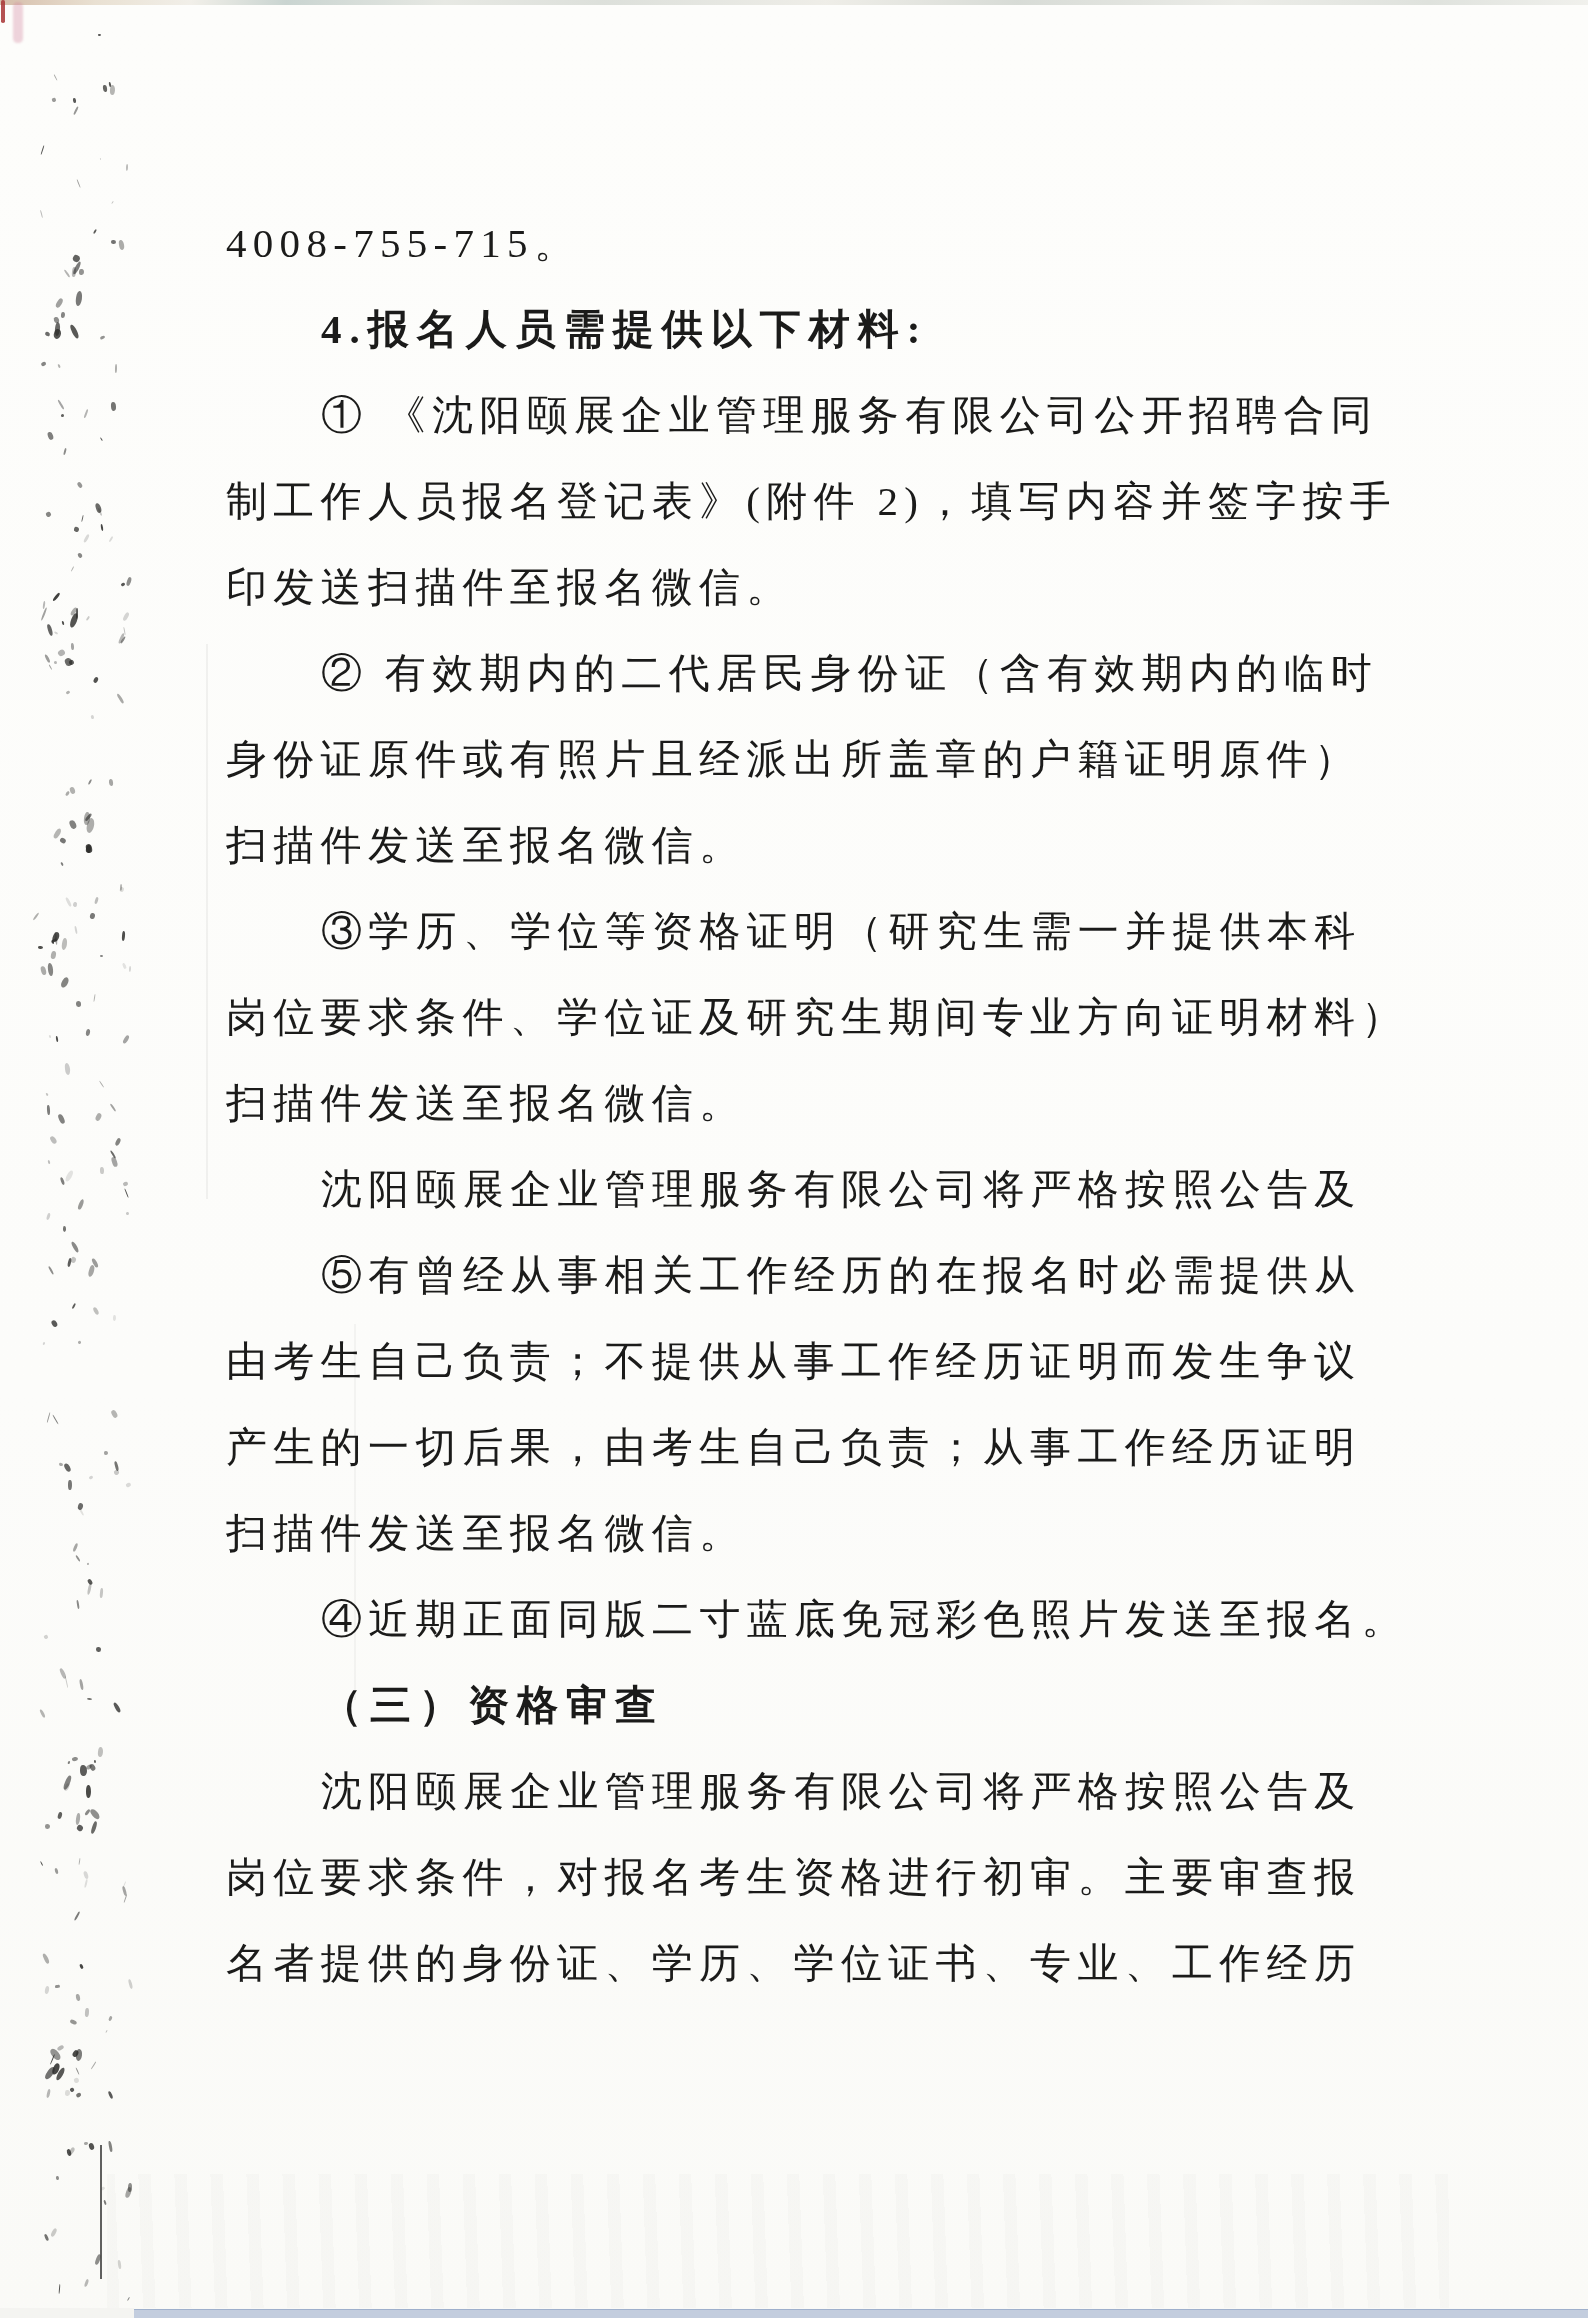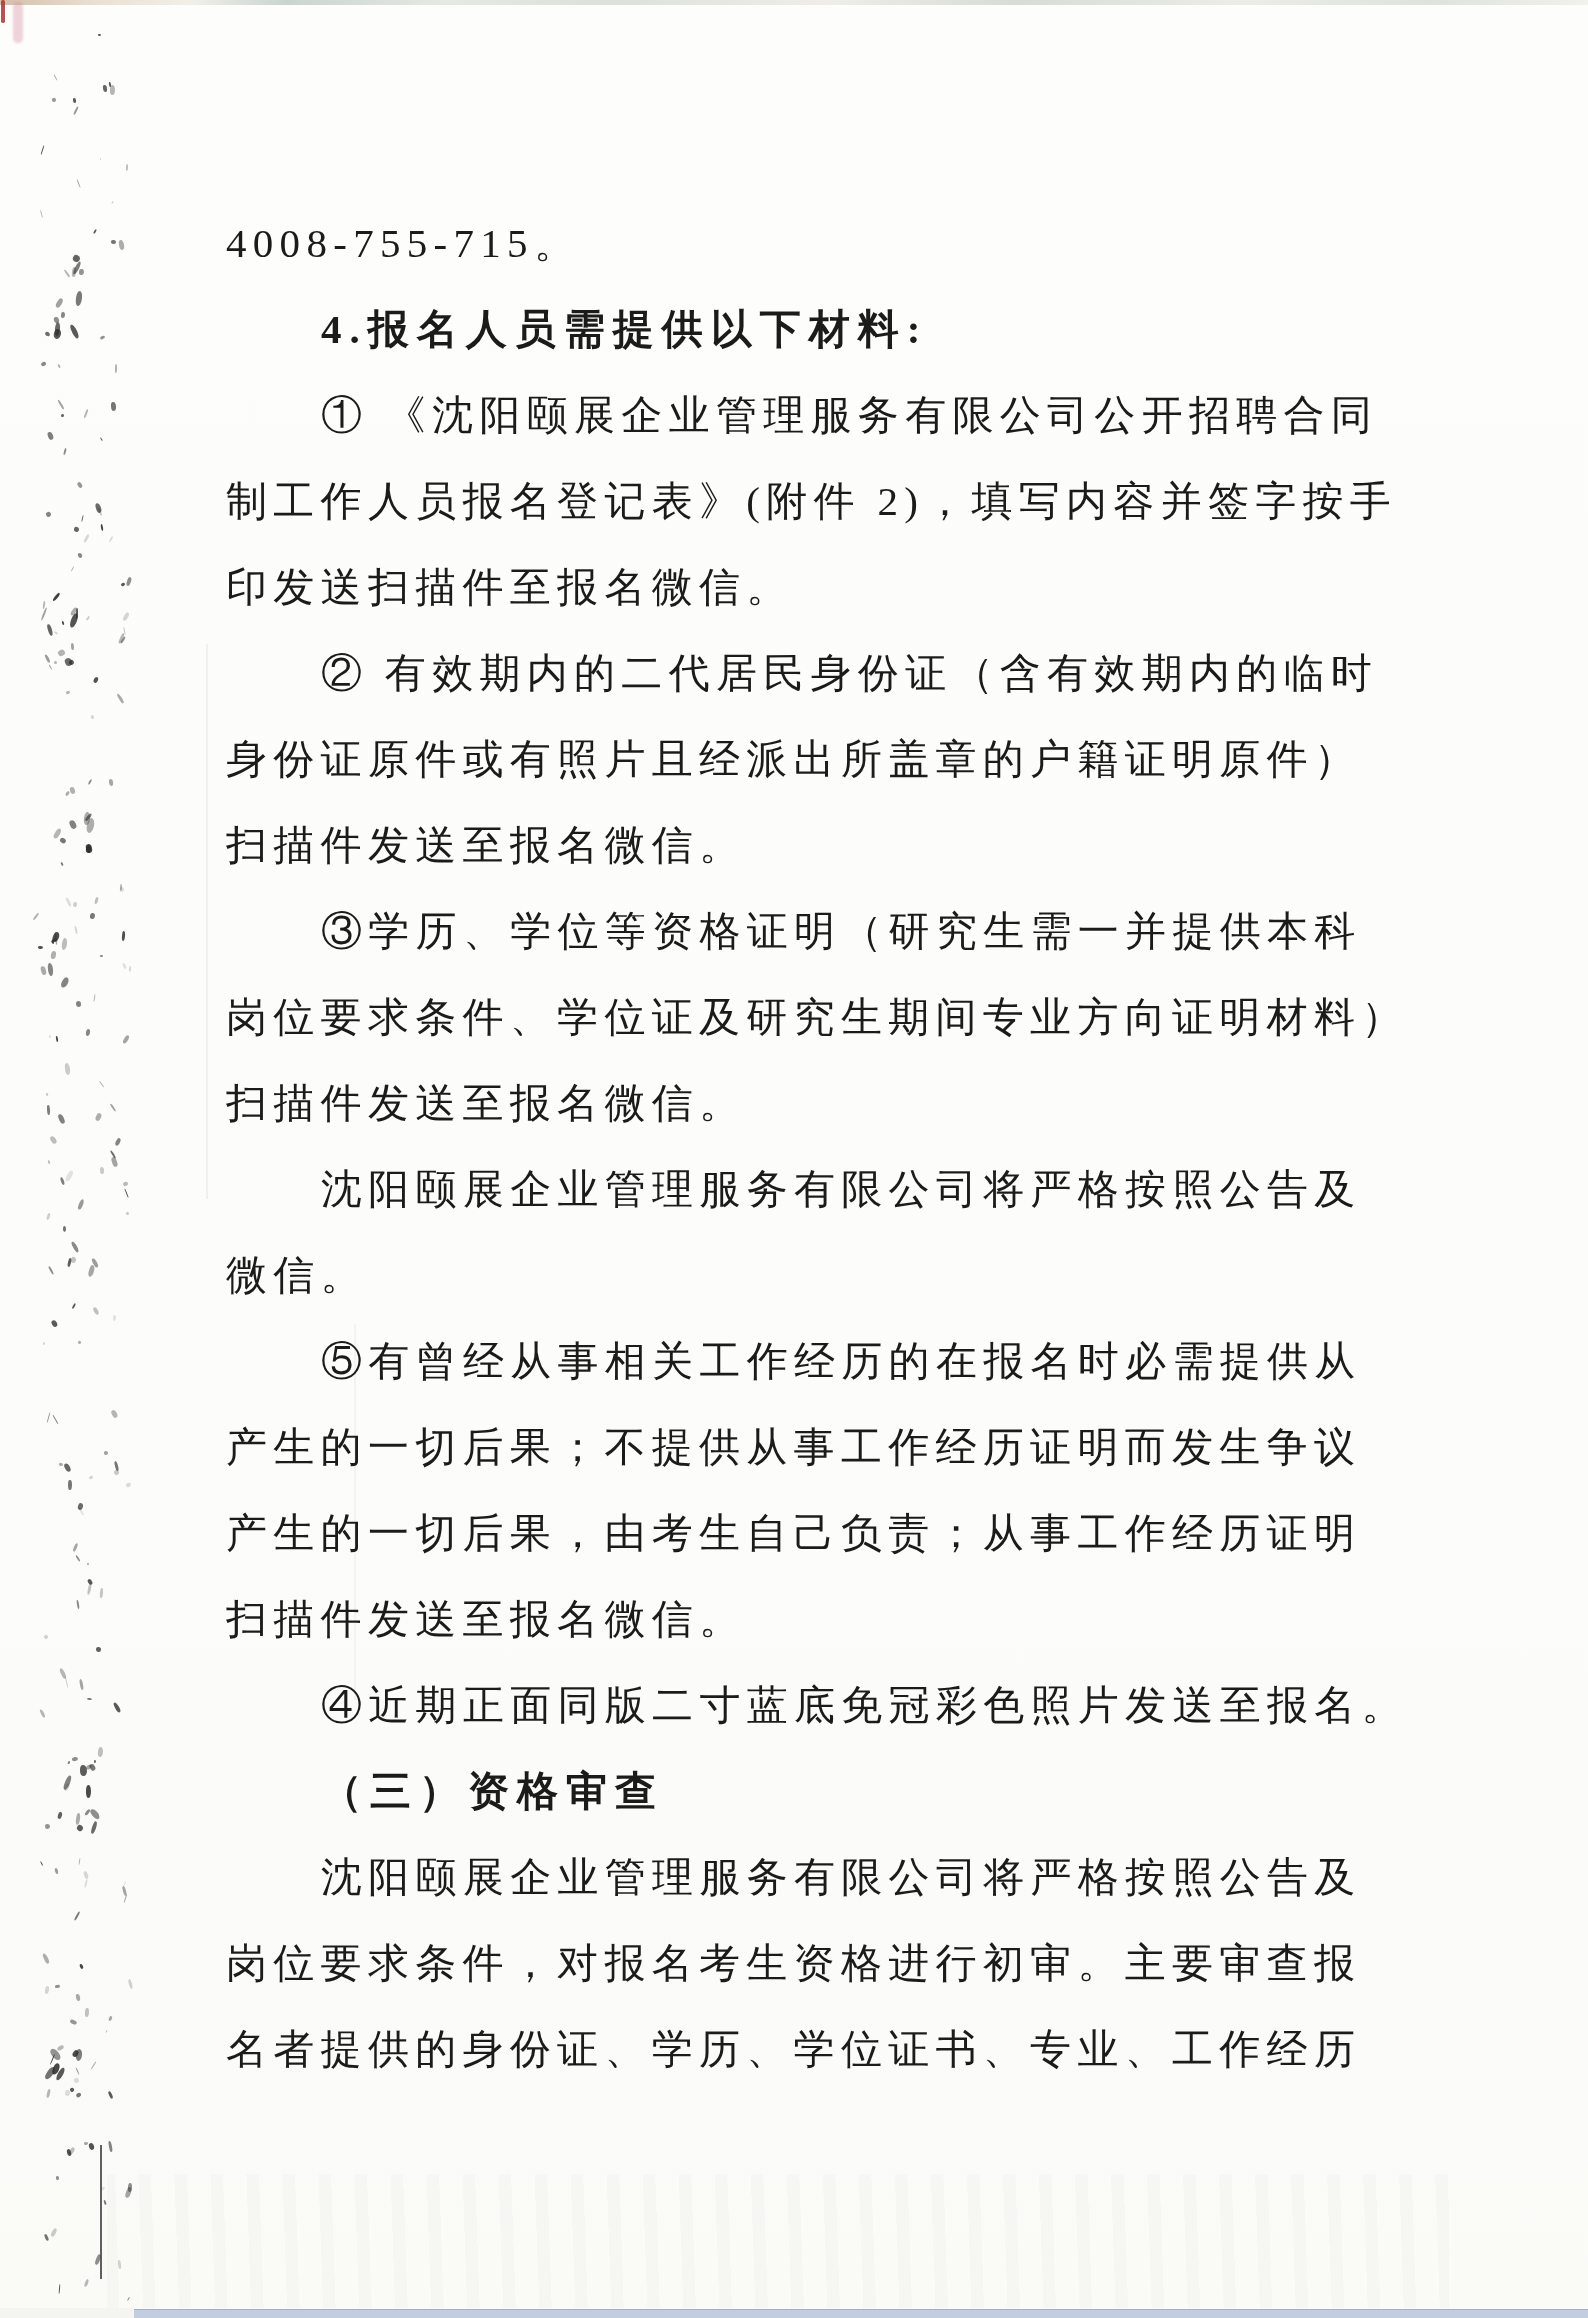--- a/index.html
+++ b/index.html
@@ -355,23 +355,22 @@
       <div class="text-line indent">① 《沈阳颐展企业管理服务有限公司公开招聘合同</div>
       <div class="text-line">制工作人员报名登记表》(附件 2)，填写内容并签字按手</div>
       <div class="text-line">印发送扫描件至报名微信。</div>
       <div class="text-line indent">② 有效期内的二代居民身份证（含有效期内的临时</div>
       <div class="text-line">身份证原件或有照片且经派出所盖章的户籍证明原件）</div>
       <div class="text-line">扫描件发送至报名微信。</div>
       <div class="text-line indent">③学历、学位等资格证明（研究生需一并提供本科</div>
       <div class="text-line">岗位要求条件、学位证及研究生期间专业方向证明材料）</div>
       <div class="text-line">扫描件发送至报名微信。</div>
       <div class="text-line indent">沈阳颐展企业管理服务有限公司将严格按照公告及</div>
-      <div class="text-line">微信。</div>
       <div class="text-line indent">⑤有曾经从事相关工作经历的在报名时必需提供从</div>
-      <div class="text-line">产生的一切后果；不提供从事工作经历证明而发生争议</div>
+      <div class="text-line">由考生自己负责；不提供从事工作经历证明而发生争议</div>
       <div class="text-line">产生的一切后果，由考生自己负责；从事工作经历证明</div>
       <div class="text-line">扫描件发送至报名微信。</div>
       <div class="text-line indent">④近期正面同版二寸蓝底免冠彩色照片发送至报名。</div>
       <div class="text-line indent bold">（三）资格审查</div>
       <div class="text-line indent">沈阳颐展企业管理服务有限公司将严格按照公告及</div>
       <div class="text-line">岗位要求条件，对报名考生资格进行初审。主要审查报</div>
       <div class="text-line">名者提供的身份证、学历、学位证书、专业、工作经历</div>
     </div>
 
   <div class="bottom-scan-bar" style="background: rgb(195, 205, 222);"></div>

